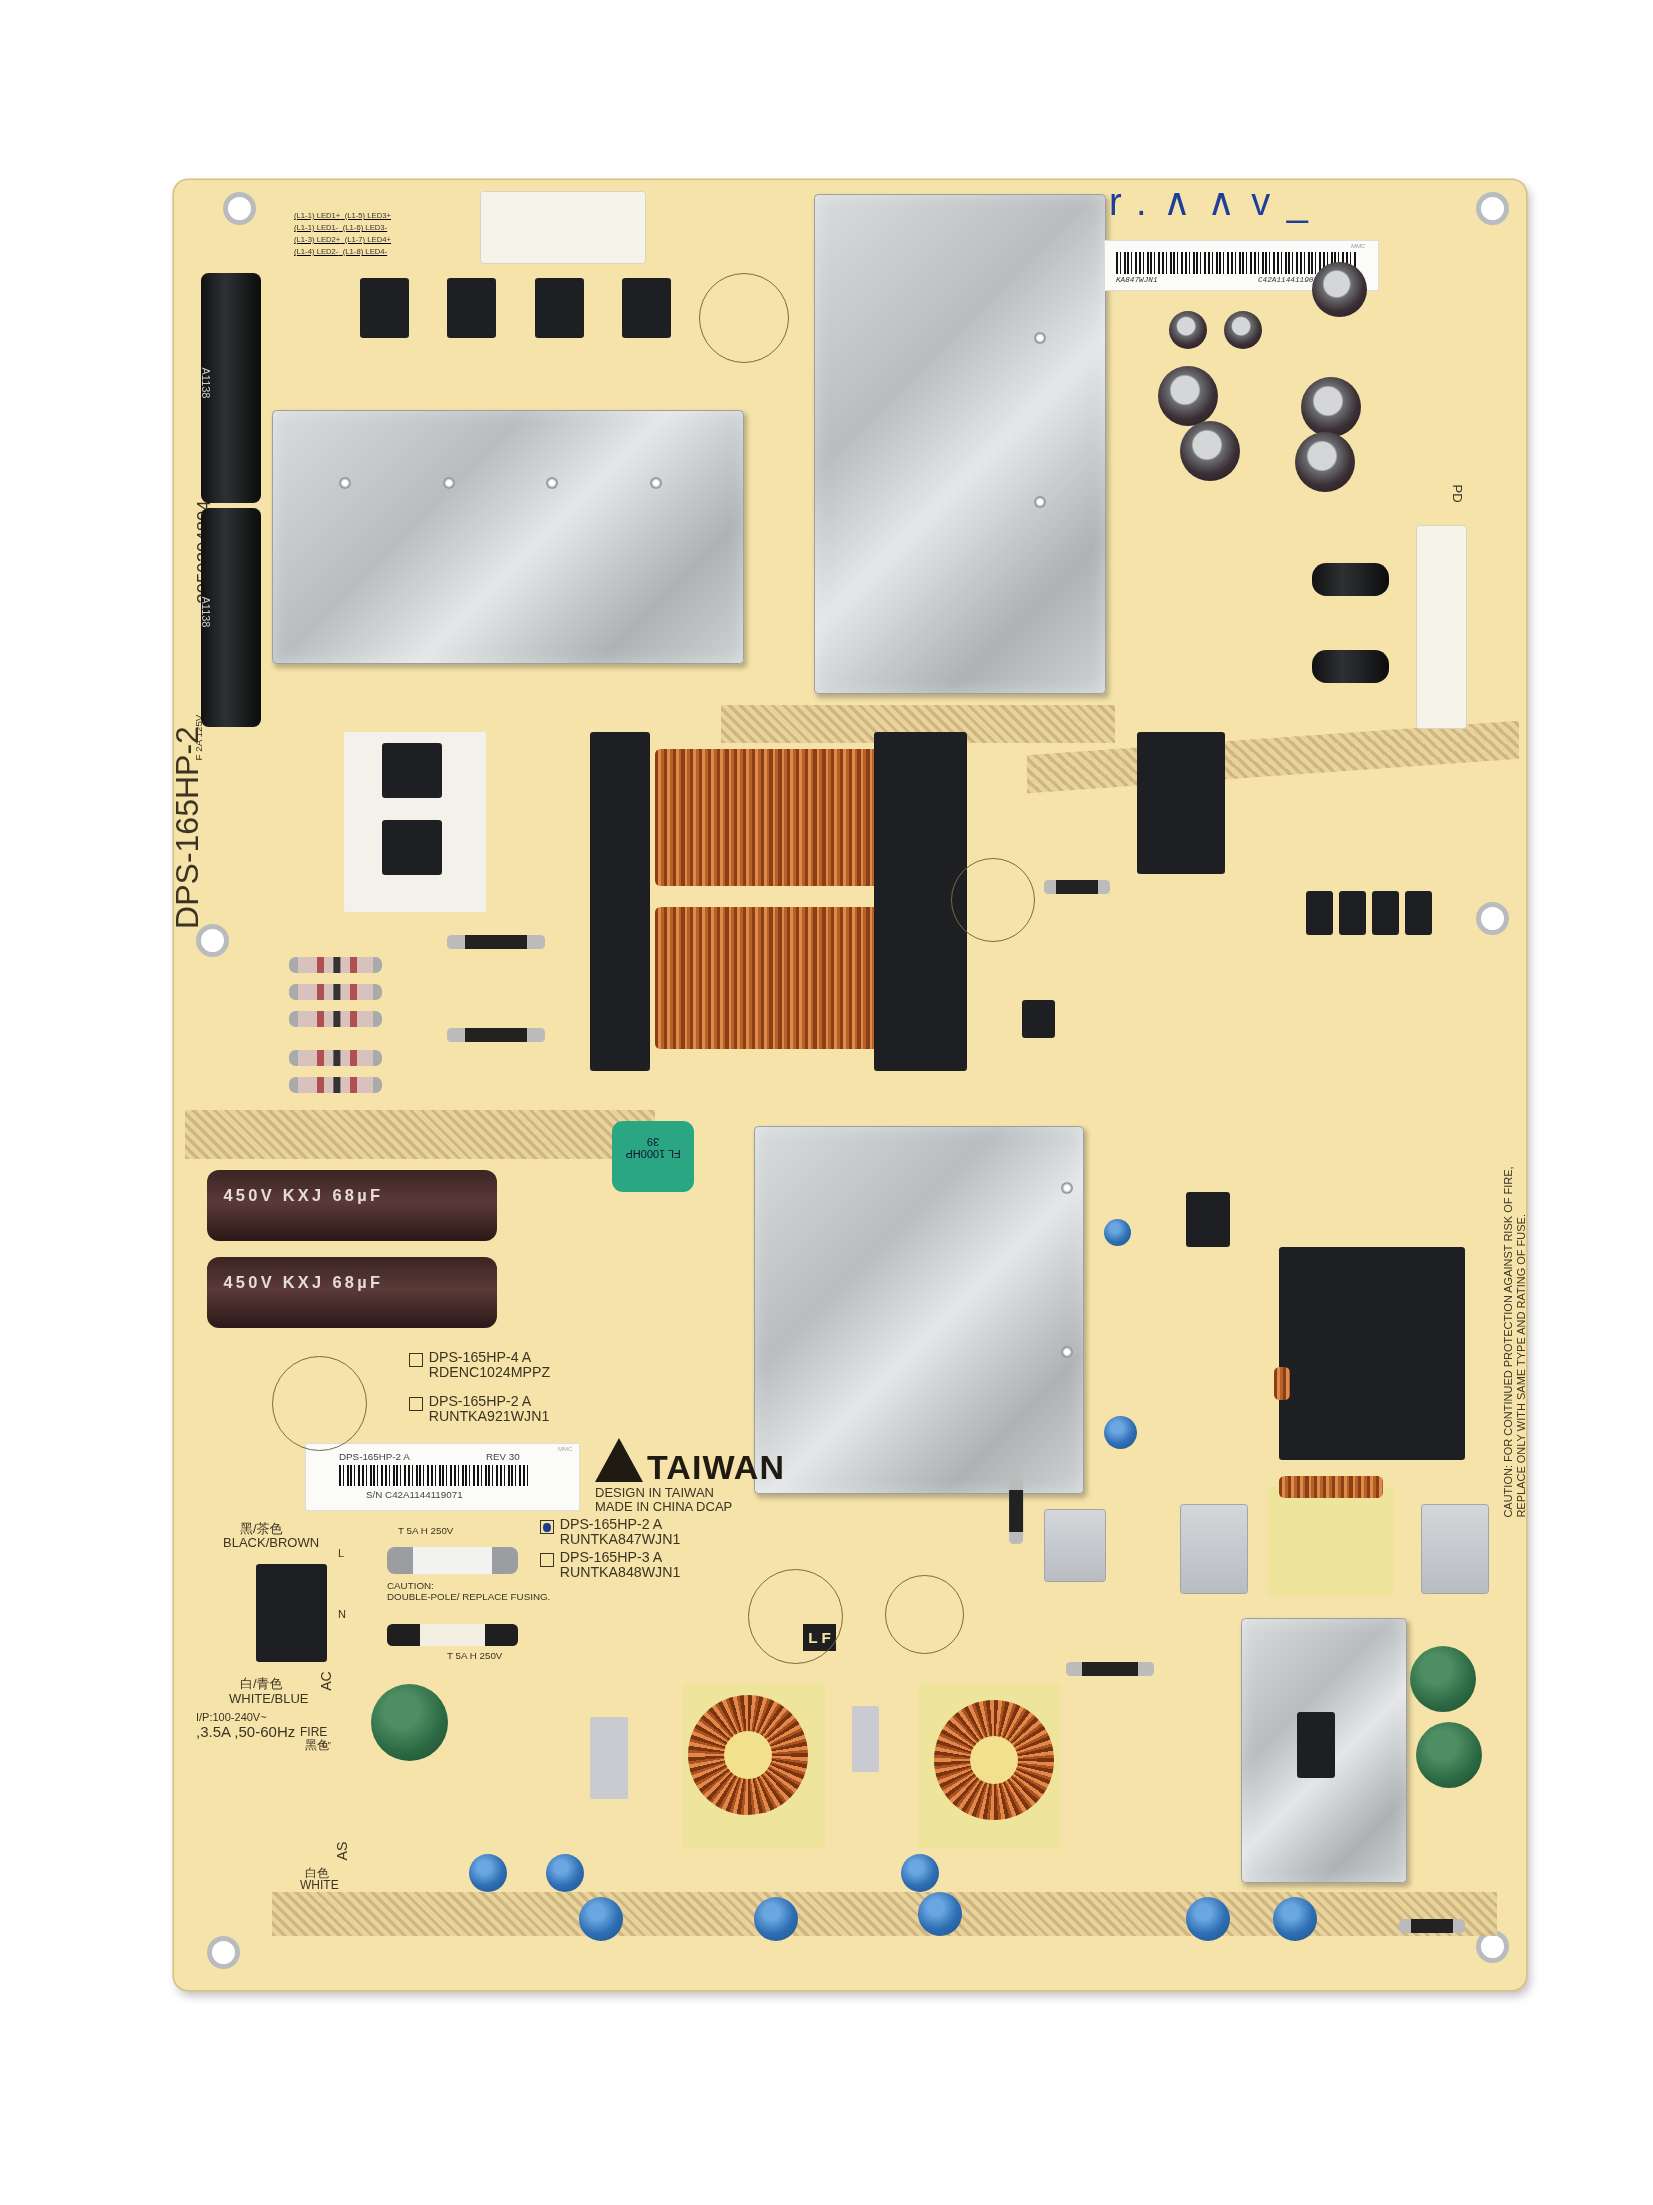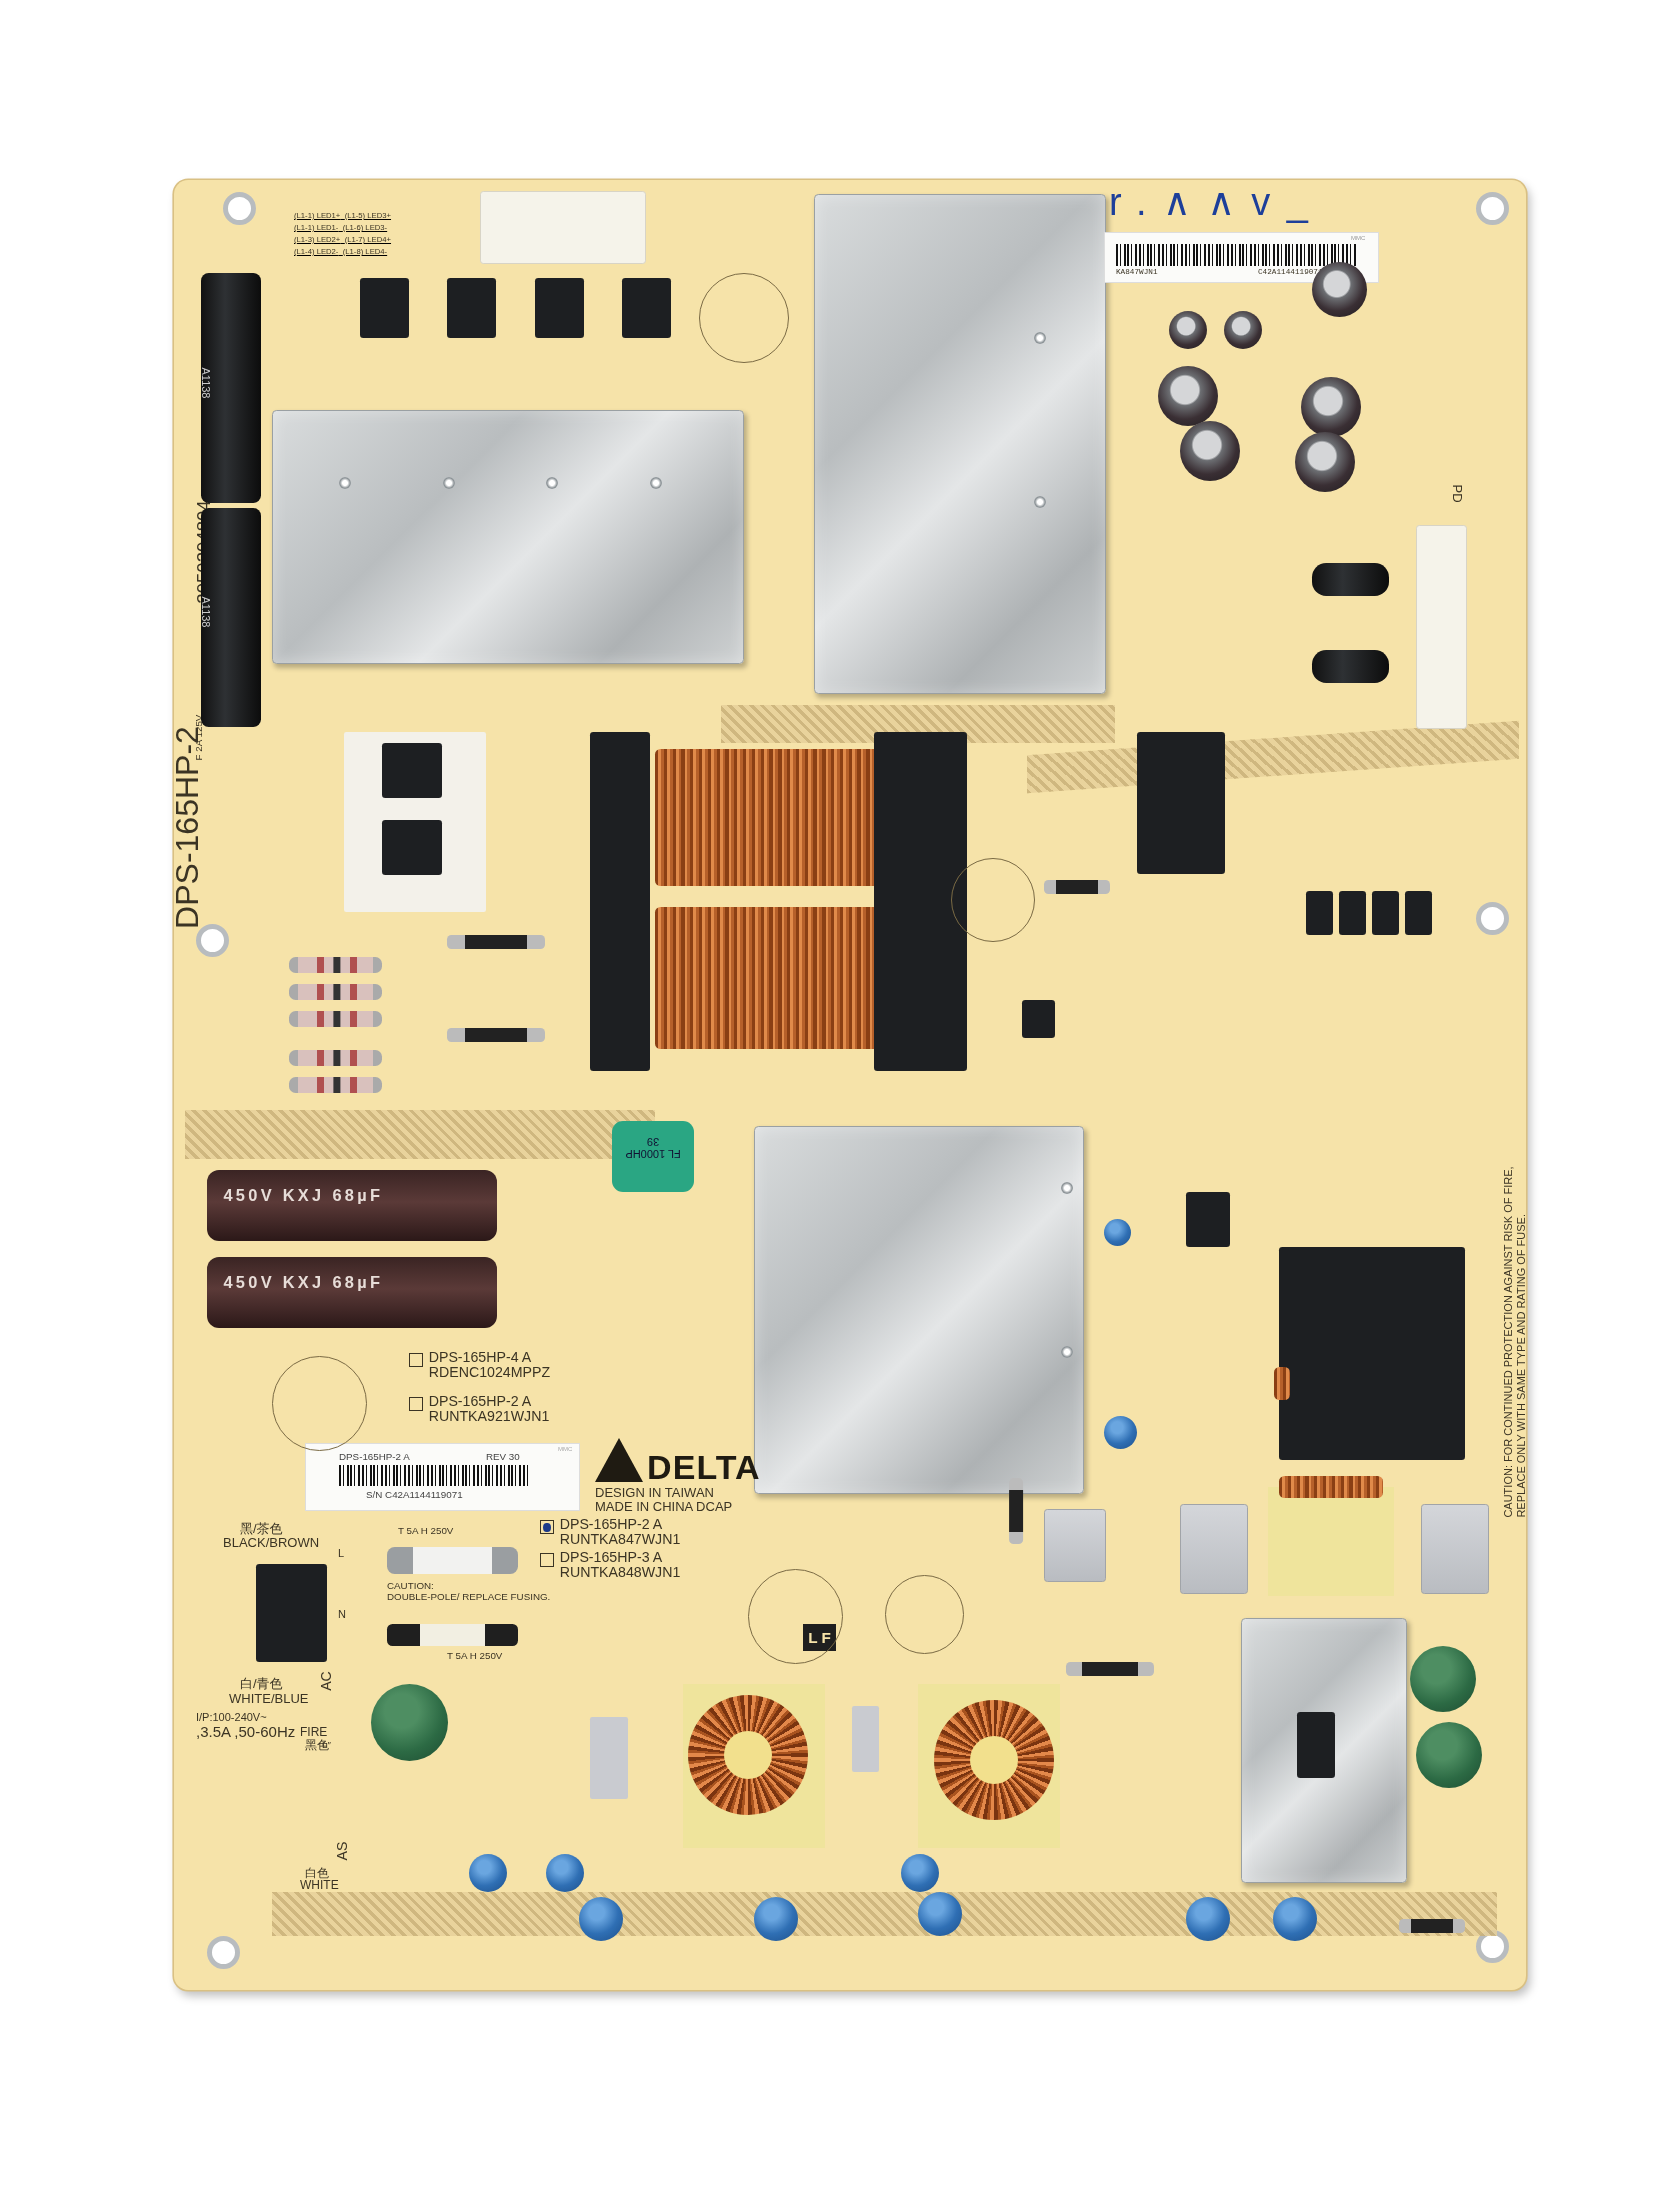--- a/index.html
+++ b/index.html
@@ -89,21 +89,21 @@
     <div class="screw" style="left:306px;top:55px;"></div>
     <div class="screw" style="left:306px;top:219px;"></div>
   </div>
   <div class="heatsink" style="left:1067px;top:1438px;width:164px;height:263px;">
     <div class="black-part" style="left:55px;top:93px;width:38px;height:66px;"></div>
   </div>
 
   <div class="silk" style="left:935px;top:0px;font-size:38px;color:#1d3f9a;letter-spacing:16.4px;">
     <span>r.</span><span>∧</span><span>∧</span><span>v_</span>
   </div>
-  <div class="label" style="left:930px;top:52px;width:273px;height:49px;">
+  <div class="label" style="left:930px;top:60px;width:273px;height:49px;font-style:italic;">
     <div class="barcode" style="left:11px;top:11px;width:241px;height:22px;"></div>
     <div class="silk silk-mono" style="left:11px;top:35px;font-size:7.7px;">KA847WJN1</div>
     <div class="silk silk-mono" style="left:153px;top:35px;font-size:7.7px;">C42A1144119071</div>
     <div class="silk" style="left:246px;top:2.2px;font-size:6px;color:#999;">MMC</div>
   </div>
 
   <div class="cap-round" style="left:995px;top:131px;width:38px;height:38px;"></div>
   <div class="cap-round" style="left:1050px;top:131px;width:38px;height:38px;"></div>
   <div class="cap-round" style="left:1138px;top:82px;width:55px;height:55px;"></div>
   <div class="cap-round" style="left:984px;top:186px;width:60px;height:60px;"></div>
@@ -191,21 +191,21 @@
   <div class="label" style="left:131px;top:1263px;width:273px;height:66px;">
     <div class="silk" style="left:33px;top:6.6px;font-size:9.8px;color:#444;">DPS-165HP-2 A</div>
     <div class="silk" style="left:180px;top:6.6px;font-size:9.8px;color:#444;">REV 30</div>
     <div class="silk" style="left:252px;top:2.2px;font-size:6px;color:#aaa;">MMC</div>
     <div class="barcode" style="left:33px;top:21px;width:191px;height:21px;"></div>
     <div class="silk" style="left:60px;top:45px;font-size:9.8px;color:#444;">S/N C42A1144119071</div>
   </div>
 
   <div class="abs" style="left:421px;top:1258px;">
     <div class="abs" style="left:0;top:0;width:0;height:0;border-left:24.6px solid transparent;border-right:24.6px solid transparent;border-bottom:44px solid #1f1b12;"></div>
-    <div class="silk" style="left:52px;top:9.8px;font-size:34px;font-weight:bold;letter-spacing:1.1px;color:#1f1b12;">DELTA</div>
+    <div class="silk" style="left:52px;top:9.8px;font-size:34px;font-weight:bold;letter-spacing:1.1px;color:#1f1b12;">TAIWAN</div>
     <div class="silk" style="left:0;top:47px;font-size:13px;">DESIGN IN TAIWAN</div>
     <div class="silk" style="left:0;top:61px;font-size:13px;">MADE IN CHINA DCAP</div>
   </div>
 
   <div class="abs" style="left:366px;top:1337px;">
     <div class="abs" style="left:0;top:0;width:219px;">
       <div class="checkbox" style="left:0;top:3.3px;"></div>
       <div class="dot" style="left:3.3px;top:5.5px;"></div>
       <div class="silk" style="left:19.7px;top:0;font-size:14.2px;line-height:15.3px;">
           <div>DPS-165HP-2 A</div>

